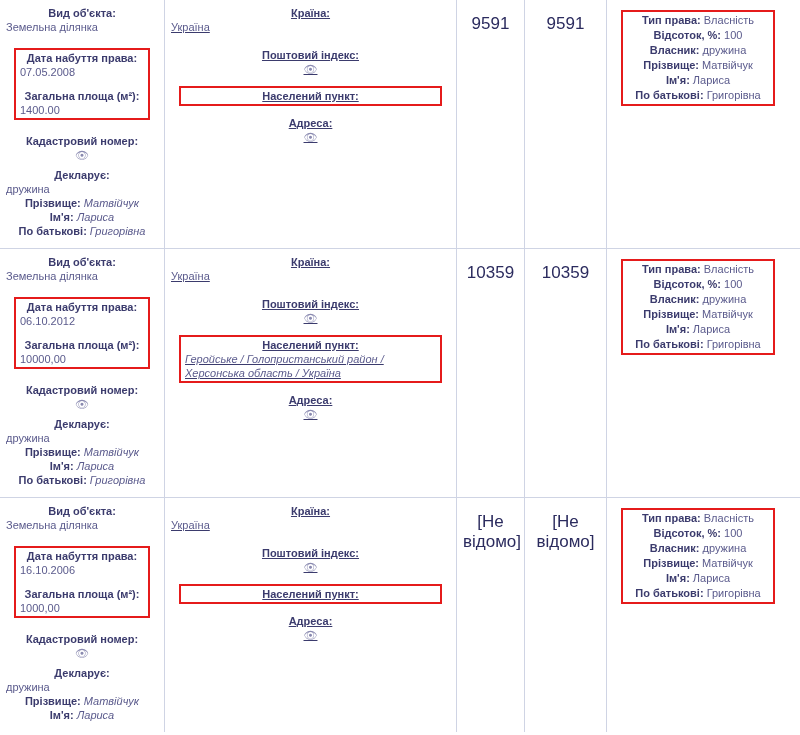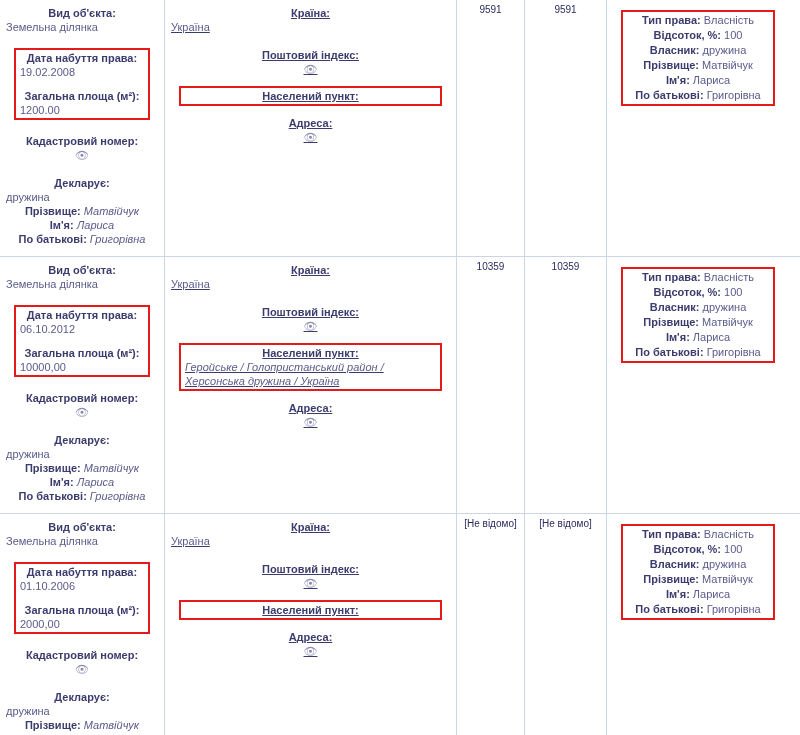--- a/index.html
+++ b/index.html
@@ -72,59 +72,59 @@
   .rights-line {
     text-align: center;
     line-height: 15px;
     color: #3b3b6d;
   }
   .rights-line b { font-weight: bold; }
   .rights-line span.v { color: #5a5a8c; }
 
   .num {
     color: #2b2b5e;
-    font-size: 10px;
-    padding-top: 4px;
+    font-size: 17px;
+    padding-top: 14px;
   }
 
   .eye {
     display: block;
     text-align: center;
     color: #8a8ab0;
     font-size: 11px;
     line-height: 14px;
     letter-spacing: 0;
   }
 
   .declares-block {
-    margin-top: 8px;
+    margin-top: 0;
   }
   .kv {
     text-align: center;
     line-height: 14px;
   }
   .kv b { font-weight: bold; color: #3b3b6d; }
   .kv .v { color: #5a5a8c; font-style: italic; }
 </style>
 </head>
 <body>
 
 <div class="sheet">
 
   <div class="row">
     <div class="cell col-object">
       <div class="lbl">Вид об'єкта:</div>
       <div class="val">Земельна ділянка</div>
       <div class="spacer10"></div>
       <div class="mark">
         <div class="lbl">Дата набуття права:</div>
-        <div class="val">19.02.2008</div>
+        <div class="val">07.05.2008</div>
         <div class="spacer10"></div>
         <div class="lbl">Загальна площа (м²):</div>
-        <div class="val">1200.00</div>
+        <div class="val">1400.00</div>
       </div>
       <div class="spacer10"></div>
       <div class="lbl">Кадастровий номер:</div>
       <div class="eye">👁</div>
       <div class="spacer6"></div>
       <div class="declares-block">
         <div class="lbl">Декларує:</div>
         <div class="val">дружина</div>
         <div class="kv"><b>Прізвище:</b> <span class="v">Матвійчук</span></div>
         <div class="kv"><b>Ім'я:</b> <span class="v">Лариса</span></div>
@@ -189,21 +189,21 @@
 
     <div class="cell col-place">
       <div class="lbl">Країна:</div>
       <div class="val">Україна</div>
       <div class="spacer14"></div>
       <div class="lbl">Поштовий індекс:</div>
       <div class="eye">👁</div>
       <div class="spacer6"></div>
       <div class="mark">
         <div class="lbl">Населений пункт:</div>
-        <div class="val italic">Геройське / Голопристанський район / Херсонська дружина / Україна</div>
+        <div class="val italic">Геройське / Голопристанський район / Херсонська область / Україна</div>
       </div>
       <div class="spacer6"></div>
       <div class="lbl">Адреса:</div>
       <div class="eye">👁</div>
     </div>
 
     <div class="cell col-num1 num">10359</div>
     <div class="cell col-num2 num">10359</div>
 
     <div class="cell col-rights">
@@ -218,24 +218,24 @@
     </div>
   </div>
 
   <div class="row">
     <div class="cell col-object">
       <div class="lbl">Вид об'єкта:</div>
       <div class="val">Земельна ділянка</div>
       <div class="spacer10"></div>
       <div class="mark">
         <div class="lbl">Дата набуття права:</div>
-        <div class="val">01.10.2006</div>
+        <div class="val">16.10.2006</div>
         <div class="spacer10"></div>
         <div class="lbl">Загальна площа (м²):</div>
-        <div class="val">2000,00</div>
+        <div class="val">1000,00</div>
       </div>
       <div class="spacer10"></div>
       <div class="lbl">Кадастровий номер:</div>
       <div class="eye">👁</div>
       <div class="spacer6"></div>
       <div class="declares-block">
         <div class="lbl">Декларує:</div>
         <div class="val">дружина</div>
         <div class="kv"><b>Прізвище:</b> <span class="v">Матвійчук</span></div>
         <div class="kv"><b>Ім'я:</b> <span class="v">Лариса</span></div>

